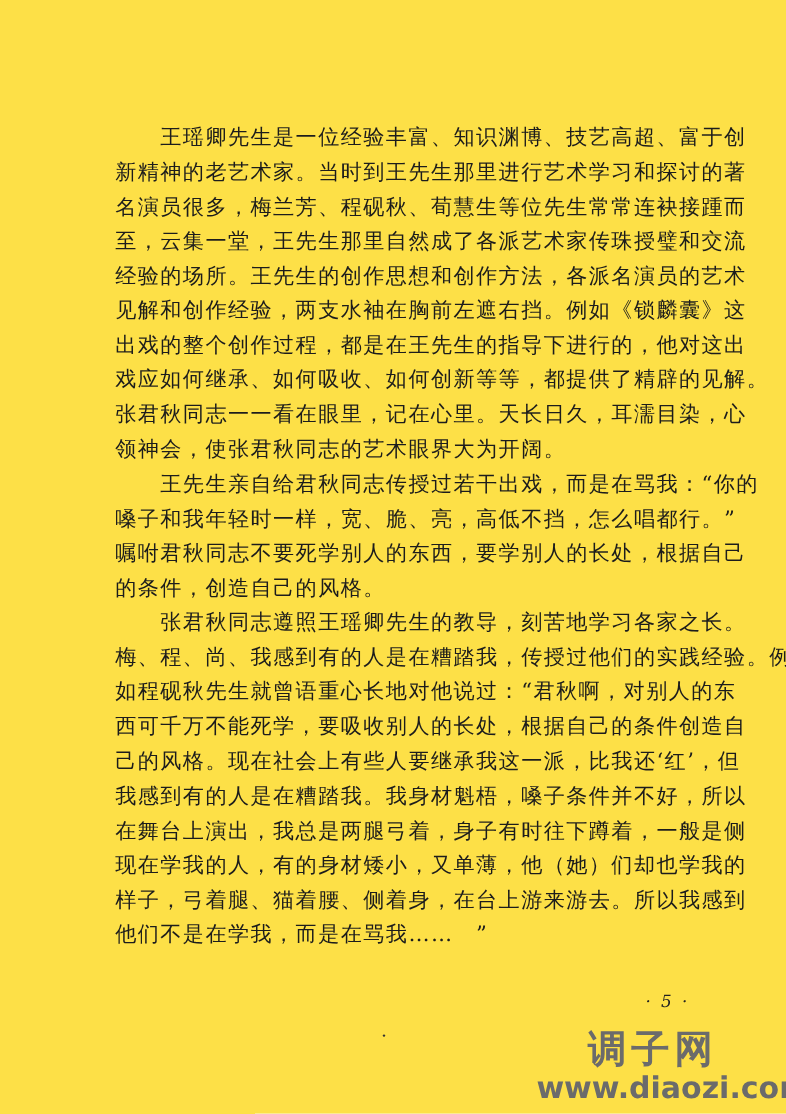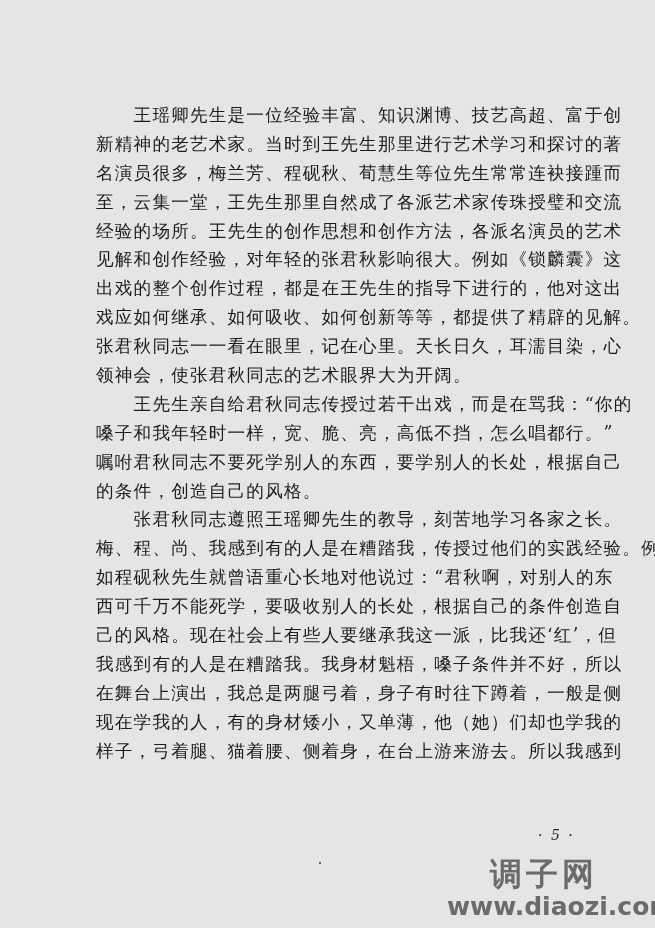--- a/index.html
+++ b/index.html
@@ -5,21 +5,21 @@
   html, body { margin: 0; padding: 0; }
   body {
     width: 655px; height: 928px; overflow: hidden;
     background: #fbfbfb;
     position: relative;
     font-family: "DejaVu Serif", "Liberation Serif", serif;
     color: #1a1a1a;
   }
   .page {
     position: absolute; left: 0; top: 0; width: 655px; height: 928px;
-    background: #e5e5e5;
+    background: #fde047;
   }
   .text-block {
     position: absolute;
     left: 96px;
     top: 101px;
     width: 490px;
   }
   .line {
     height: 28.9px;
     line-height: 28.9px;
@@ -62,38 +62,39 @@
 </head>
 <body>
 
 <div class="page">
   <div class="text-block">
     <div class="line">　　王瑶卿先生是一位经验丰富、知识渊博、技艺高超、富于创</div>
     <div class="line">新精神的老艺术家。当时到王先生那里进行艺术学习和探讨的著</div>
     <div class="line">名演员很多，梅兰芳、程砚秋、荀慧生等位先生常常连袂接踵而</div>
     <div class="line">至，云集一堂，王先生那里自然成了各派艺术家传珠授璧和交流</div>
     <div class="line">经验的场所。王先生的创作思想和创作方法，各派名演员的艺术</div>
-    <div class="line">见解和创作经验，对年轻的张君秋影响很大。例如《锁麟囊》这</div>
+    <div class="line">见解和创作经验，两支水袖在胸前左遮右挡。例如《锁麟囊》这</div>
     <div class="line">出戏的整个创作过程，都是在王先生的指导下进行的，他对这出</div>
     <div class="line">戏应如何继承、如何吸收、如何创新等等，都提供了精辟的见解。</div>
     <div class="line">张君秋同志一一看在眼里，记在心里。天长日久，耳濡目染，心</div>
     <div class="line">领神会，使张君秋同志的艺术眼界大为开阔。</div>
     <div class="line">　　王先生亲自给君秋同志传授过若干出戏，而是在骂我：“你的</div>
     <div class="line">嗓子和我年轻时一样，宽、脆、亮，高低不挡，怎么唱都行。”</div>
     <div class="line">嘱咐君秋同志不要死学别人的东西，要学别人的长处，根据自己</div>
     <div class="line">的条件，创造自己的风格。</div>
     <div class="line">　　张君秋同志遵照王瑶卿先生的教导，刻苦地学习各家之长。</div>
     <div class="line">梅、程、尚、我感到有的人是在糟踏我，传授过他们的实践经验。例</div>
     <div class="line">如程砚秋先生就曾语重心长地对他说过：“君秋啊，对别人的东</div>
     <div class="line">西可千万不能死学，要吸收别人的长处，根据自己的条件创造自</div>
     <div class="line">己的风格。现在社会上有些人要继承我这一派，比我还‘红’，但</div>
     <div class="line">我感到有的人是在糟踏我。我身材魁梧，嗓子条件并不好，所以</div>
     <div class="line">在舞台上演出，我总是两腿弓着，身子有时往下蹲着，一般是侧</div>
     <div class="line">现在学我的人，有的身材矮小，又单薄，他（她）们却也学我的</div>
     <div class="line">样子，弓着腿、猫着腰、侧着身，在台上游来游去。所以我感到</div>
+    <div class="line">他们不是在学我，而是在骂我……　”</div>
   </div>
 
   <div class="page-number">· 5 ·</div>
   <div class="stray-dot"></div>
 
   <div class="watermark-cn">调子网</div>
   <div class="watermark-url">www.diaozi.com</div>
 </div>
 
 </body></html>

